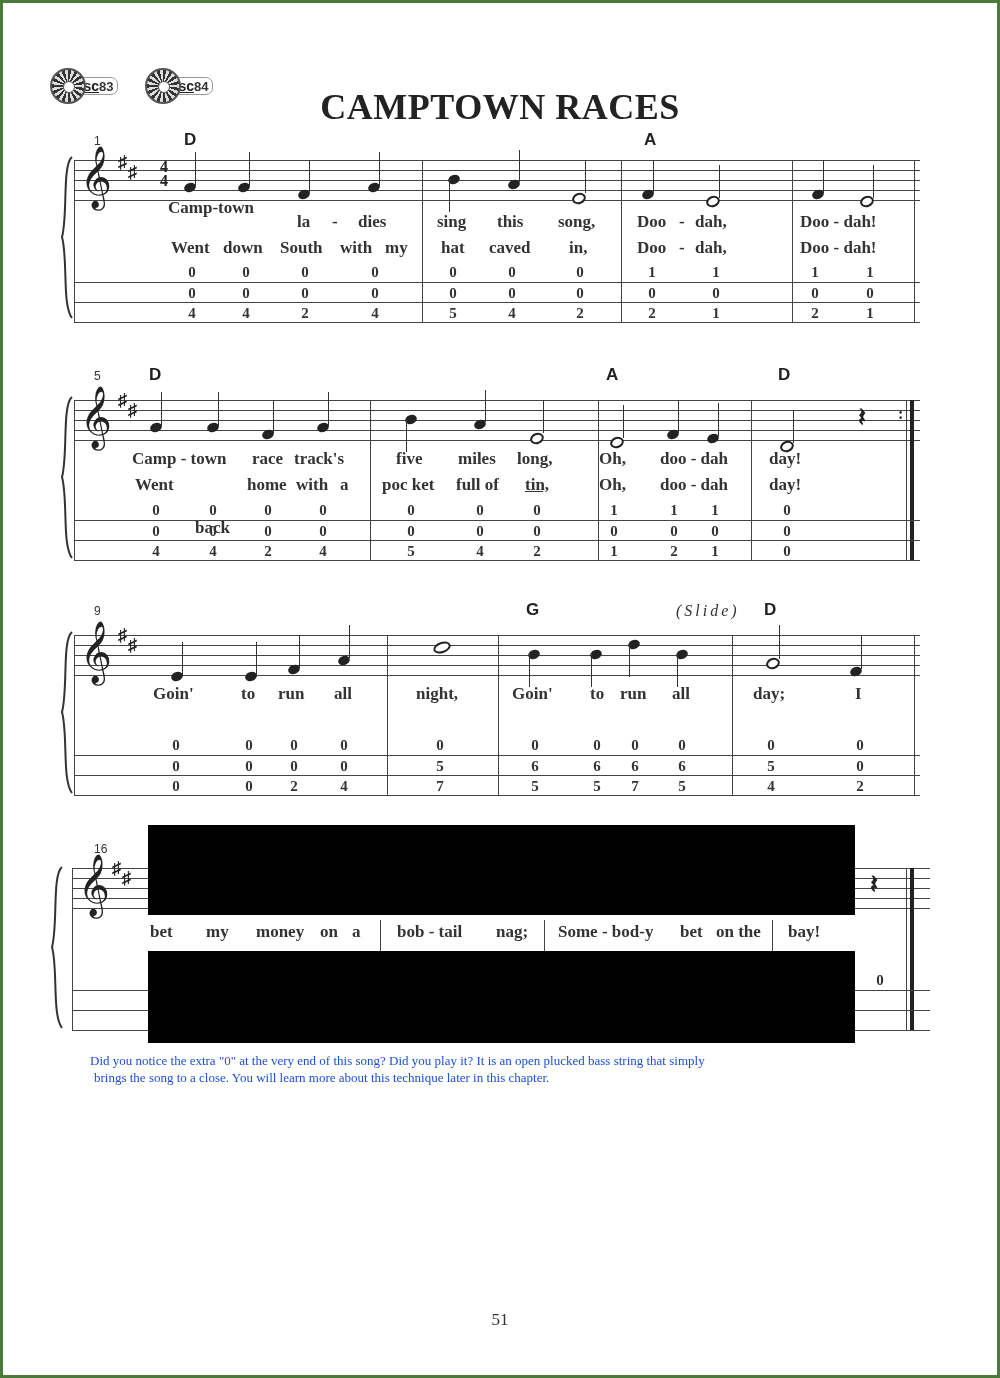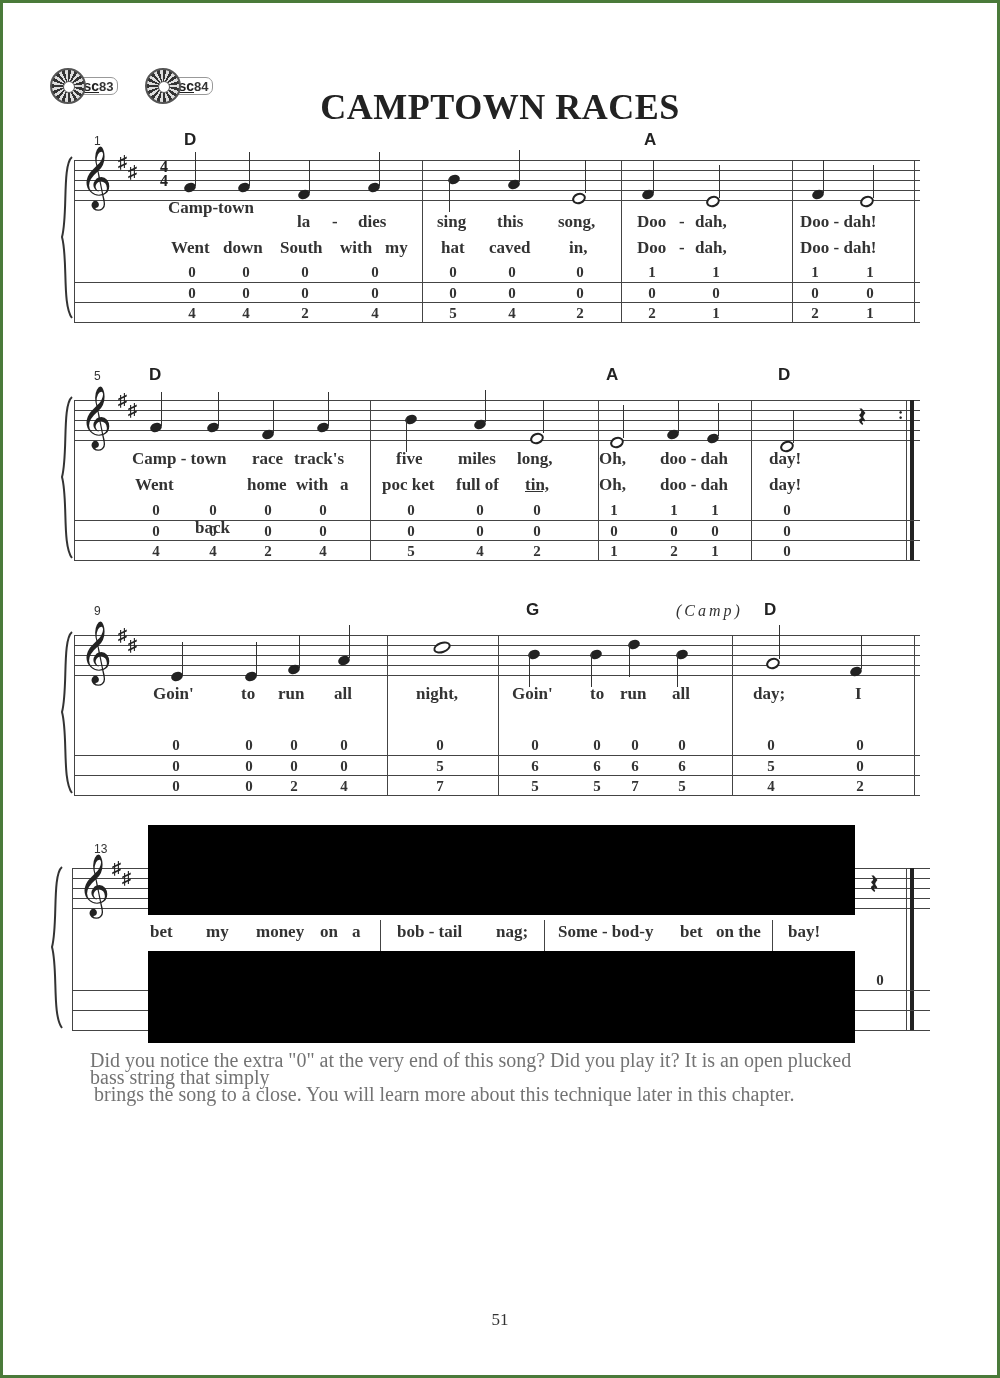--- a/index.html
+++ b/index.html
@@ -24,21 +24,21 @@
   .clef{position:absolute;font-size:54px;line-height:54px;color:#222;}
   .sharp{position:absolute;font-size:18px;font-weight:bold;color:#222;}
   .timesig{position:absolute;font-weight:bold;font-size:16px;line-height:14px;text-align:center;}
   .lyr{position:absolute;font-weight:bold;font-size:17px;color:#333;white-space:nowrap;}
   .tab{position:absolute;font-weight:bold;font-size:15px;color:#333;width:16px;text-align:center;}
   .note{position:absolute;width:12px;height:9px;border-radius:50%;background:#222;transform:rotate(-20deg);}
   .note.open{background:#fff;border:2px solid #222;width:10px;height:7px;}
   .stem{position:absolute;width:1px;background:#333;}
   .rest{position:absolute;font-size:26px;font-weight:bold;}
   .redact{position:absolute;background:#000;}
-  .caption{position:absolute;left:90px;top:1052px;width:800px;font-size:20px;line-height:17px;color:#737373;}
+  .caption{position:absolute;left:90px;top:1052px;width:800px;font-size:13px;line-height:17px;color:#1d4ed8;}
   .pagenum{position:absolute;top:1310px;left:0;width:1000px;text-align:center;font-size:17px;color:#333;}
 </style>
 </head>
 <body>
 
 <div class="frame"></div>
 
 <div class="disc" style="left:50px;">
   <div class="cd"></div>
   <span class="lbl"><b>disc</b><span>83</span></span>
@@ -281,21 +281,21 @@
 </div>
 
 <div class="sys" style="top:600px;height:195px;">
   <div class="brace" style="top:30px;">
     <svg width="14" height="165">
         <path d="M12 2 C2 10 8 60 2 82 C8 104 2 150 12 163" stroke="#333" stroke-width="2" fill="none"></path>
       </svg>
   </div>
   <span class="measnum" style="left:34px;top:4px;">9</span>
   <span class="chord" style="left:466px;top:0;">G</span>
-  <span class="slide" style="left:616px;top:2px;">(Camp)</span>
+  <span class="slide" style="left:616px;top:2px;">(Slide)</span>
   <span class="chord" style="left:704px;top:0;">D</span>
   <div class="staff" style="top:35px;height:40px;">
     <div class="line" style="top:0"></div>
       <div class="line" style="top:10px"></div>
       <div class="line" style="top:20px"></div>
       <div class="line" style="top:30px"></div>
       <div class="line" style="top:40px"></div>
   </div>
   <span class="clef" style="left:20px;top:25px;">𝄞</span>
   <span class="sharp" style="left:58px;top:25px;">♯</span>
@@ -376,21 +376,21 @@
   <span class="tab" style="left:703px;top:178px;">4</span>
   <span class="tab" style="left:792px;top:178px;">2</span>
 </div>
 
 <div class="sys" style="top:840px;height:195px;left:70px;">
   <div class="brace" style="top:25px;left:-20px;">
     <svg width="14" height="165">
         <path d="M12 2 C2 10 8 60 2 82 C8 104 2 150 12 163" stroke="#333" stroke-width="2" fill="none"></path>
       </svg>
   </div>
-  <span class="measnum" style="left:24px;top:2px;">13</span>
+  <span class="measnum" style="left:24px;top:2px;">16</span>
   <div class="staff" style="top:28px;height:40px;left:2px;">
     <div class="line" style="top:0"></div>
       <div class="line" style="top:10px"></div>
       <div class="line" style="top:20px"></div>
       <div class="line" style="top:30px"></div>
       <div class="line" style="top:40px"></div>
   </div>
   <span class="clef" style="left:8px;top:18px;">𝄞</span>
   <span class="sharp" style="left:42px;top:18px;">♯</span>
   <span class="sharp" style="left:52px;top:28px;">♯</span>

